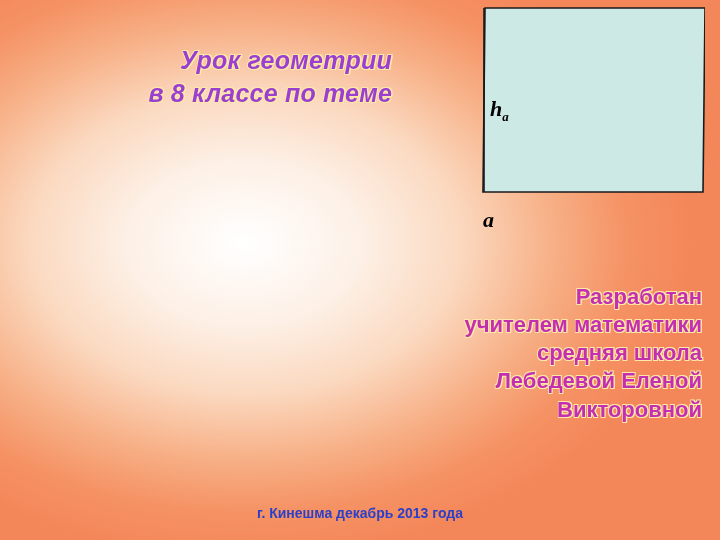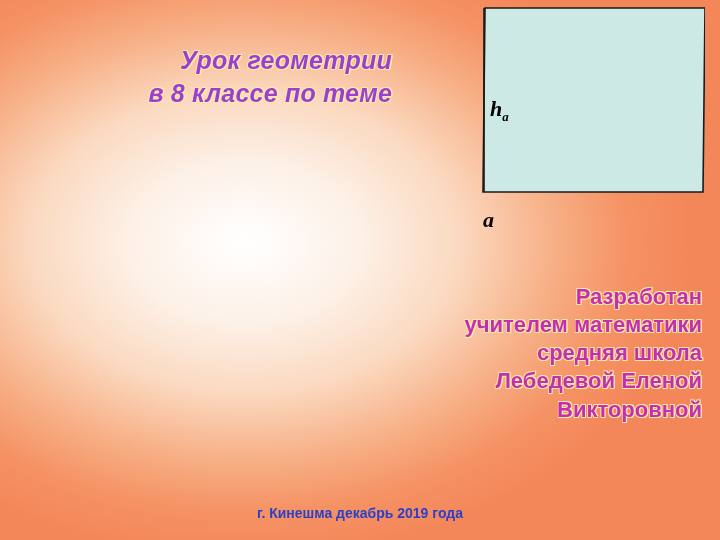--- a/index.html
+++ b/index.html
@@ -132,15 +132,15 @@
   </div>
 
   <div id="author">
     <span class="line">Разработан</span>
     <span class="line">учителем математики</span>
     <span class="line">средняя школа</span>
     <span class="line">Лебедевой Еленой</span>
     <span class="line">Викторовной</span>
   </div>
 
-  <div id="footer">г. Кинешма   декабрь 2019 года</div>
+  <div id="footer">г. Кинешма   декабрь 2013 года</div>
 
 </div>
 
 </body></html>

